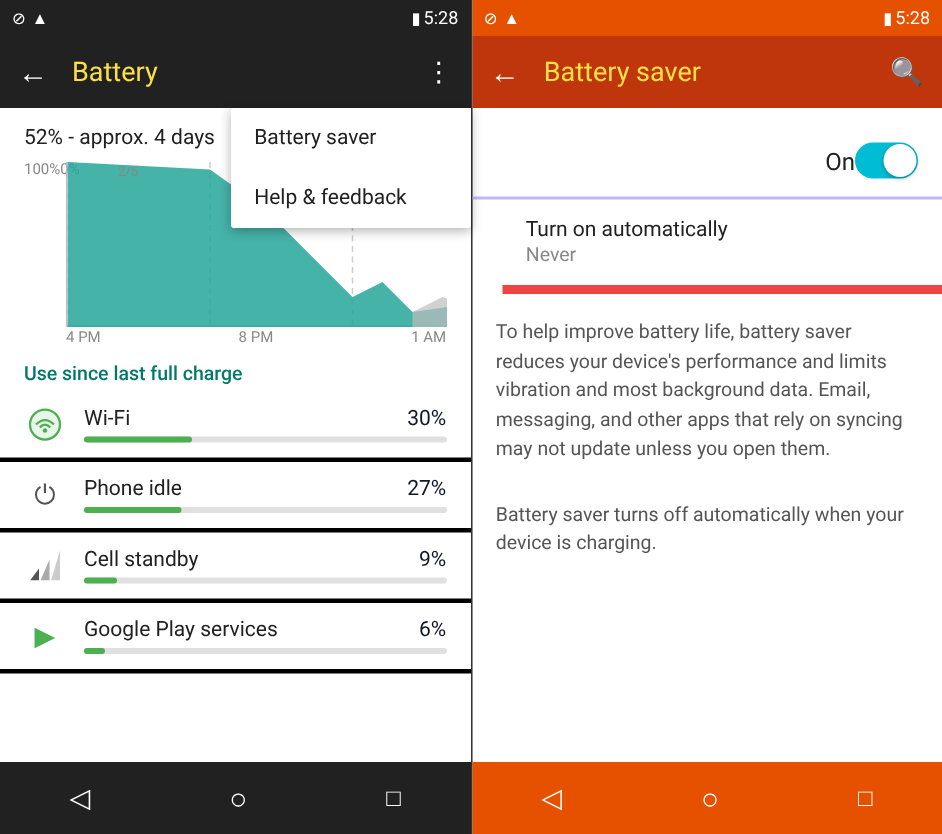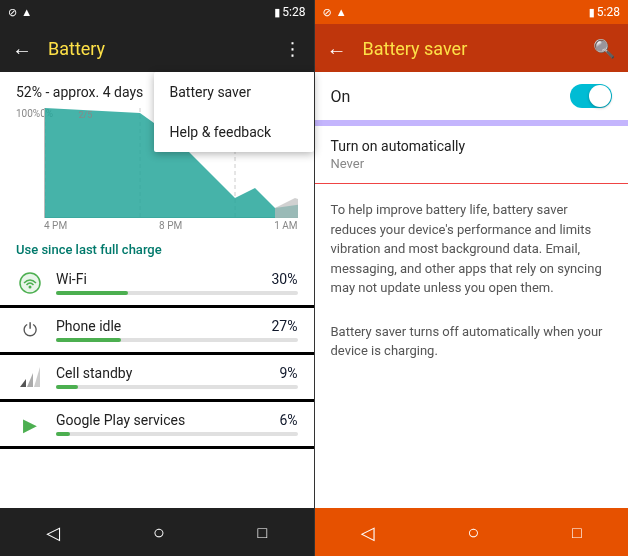--- a/index.html
+++ b/index.html
@@ -180,23 +180,24 @@
     .right-toolbar-icons {
       display: flex;
       gap: 12px;
       color: #fff;
       font-size: 18px;
     }
 
     .toggle-row {
       display: flex;
       align-items: center;
-      justify-content: space-between;
+      justify-content: flex-end;
       padding: 12px 16px;
-      border-bottom: 6px solid #c4b5fd;
+      border-bottom: 2px solid #c4b5fd;
+      margin-top: 11px;
     }
     .toggle-label {
       font-size: 16px;
       color: #212121;
     }
     .toggle-switch {
       width: 42px;
       height: 24px;
       background: #00bcd4;
       border-radius: 12px;
@@ -209,22 +210,23 @@
       background: #fff;
       border-radius: 50%;
       position: absolute;
       top: 1px;
       right: 1px;
       box-shadow: 0 1px 3px rgba(0,0,0,0.3);
     }
 
     .setting-row {
       padding: 12px 16px;
-      border-bottom: 1px solid #ef4444;
+      border-bottom: 6px solid #ef4444;
       cursor: pointer;
+      margin-left: 20px;
     }
     .setting-row-title {
       font-size: 14px;
       color: #212121;
     }
     .setting-row-value {
       font-size: 13px;
       color: #888;
       margin-top: 2px;
     }

